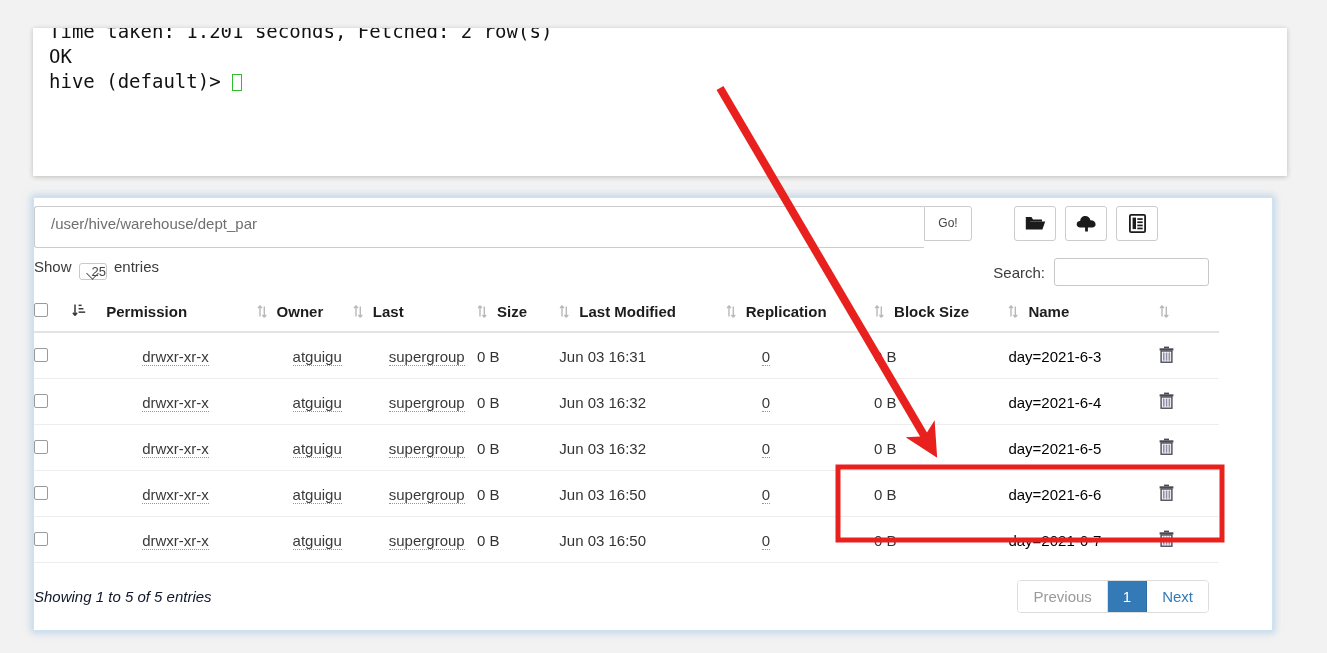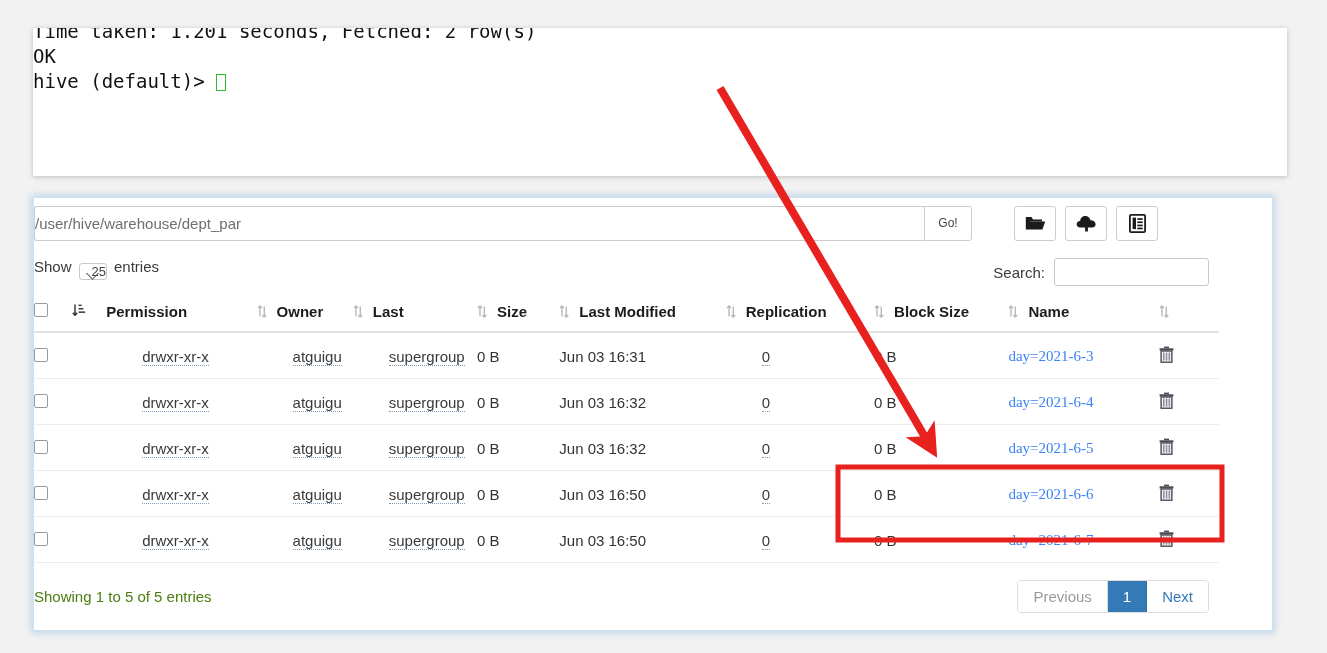--- a/index.html
+++ b/index.html
@@ -18,21 +18,21 @@
   
   #terminal {
     position: absolute;
     left: 33px;
     top: 28px;
     width: 1254px;
     height: 148px;
     background: #ffffff;
     box-shadow: 0 1px 5px rgba(0,0,0,0.22);
     overflow: hidden;
-    padding: 0 0 0 0;
+    padding: 0 0 0 16px;
     box-sizing: border-box;
   }
   #terminal .tline {
     font-family: "DejaVu Sans Mono", "Liberation Mono", monospace;
     font-size: 19px;
     line-height: 25px;
     color: #111111;
     white-space: pre;
     letter-spacing: 0px;
   }
@@ -70,29 +70,29 @@
 
   
   .pathrow {
     display: flex;
     align-items: flex-start;
     padding: 0 0 0 8px;
     height: 38px;
   }
   .path-input {
     flex: 0 0 890px;
-    height: 35px;
+    height: 42px;
     border: 1px solid #cccccc;
     border-right: none;
     border-radius: 3px 0 0 3px;
     box-sizing: border-box;
     font-family: "Liberation Sans", sans-serif;
     font-size: 15px;
     color: #6f6f6f;
-    padding: 0 0;
+    padding: 0 16px;
     line-height: 33px;
     background: #fff;
     outline: none;
     overflow: hidden;
     white-space: nowrap;
   }
   .go-btn {
     flex: 0 0 48px;
     height: 35px;
     border: 1px solid #cccccc;
@@ -239,39 +239,38 @@
     cursor: pointer;
     box-sizing: border-box;
   }
   .dotted {
     color: #3a3a3a;
     border-bottom: 1px dotted #7f9bb5;
     cursor: pointer;
     margin-left: 36px;
   }
   .namelink {
-    color: #3b82f6;
+    color: #000000;
     text-decoration: none;
     cursor: pointer;
-    font-family: Liberation Serif, serif;
   }
   .trash {
     cursor: pointer;
     display: inline-block;
     line-height: 0;
   }
 
   
   .footer {
     display: flex;
     align-items: center;
     justify-content: space-between;
     padding: 17px 17px 0 8px;
   }
-  .info { font-size: 15px; color: #4d7c0f; }
+  .info { font-size: 15px; color: #0f172a; font-style: italic; }
   .pager {
     display: flex;
     border: 1px solid #dddddd;
     border-radius: 4px;
     overflow: hidden;
   }
   .pager div {
     font-size: 15px;
     padding: 7px 15px;
     color: #337ab7;

